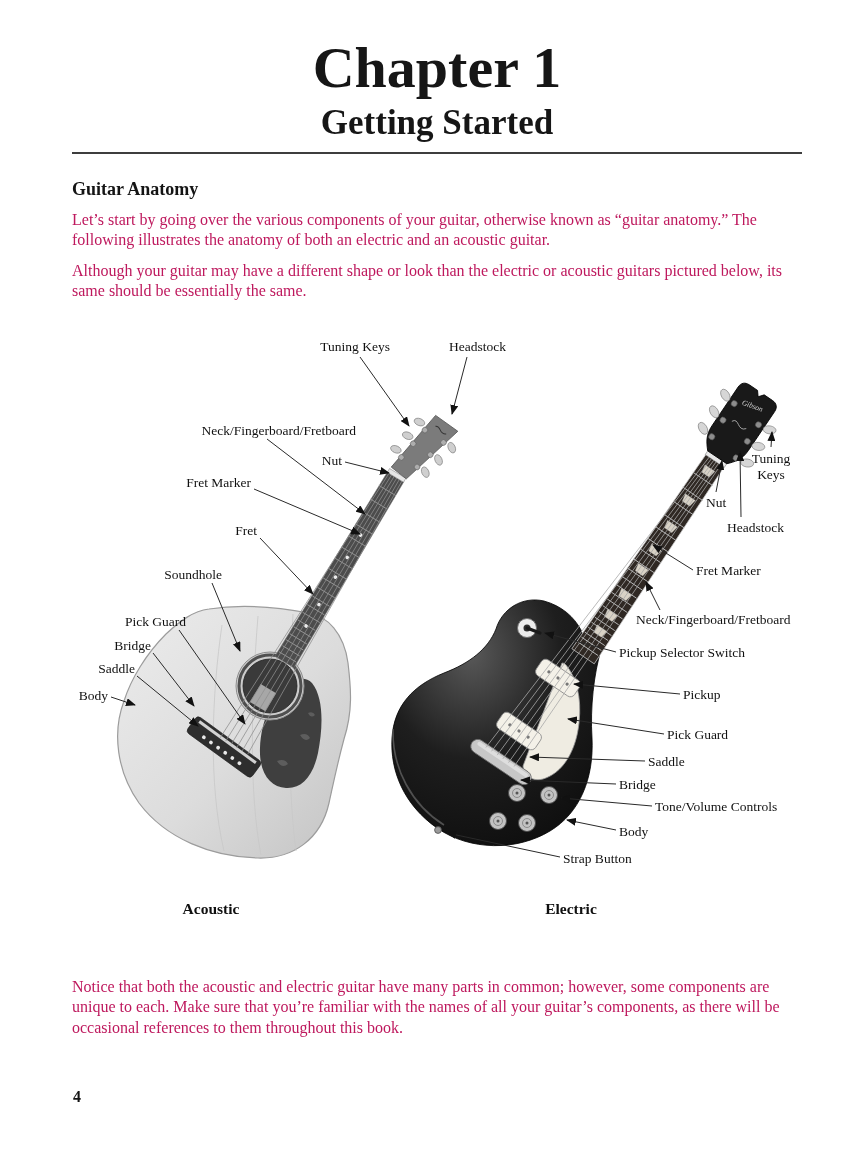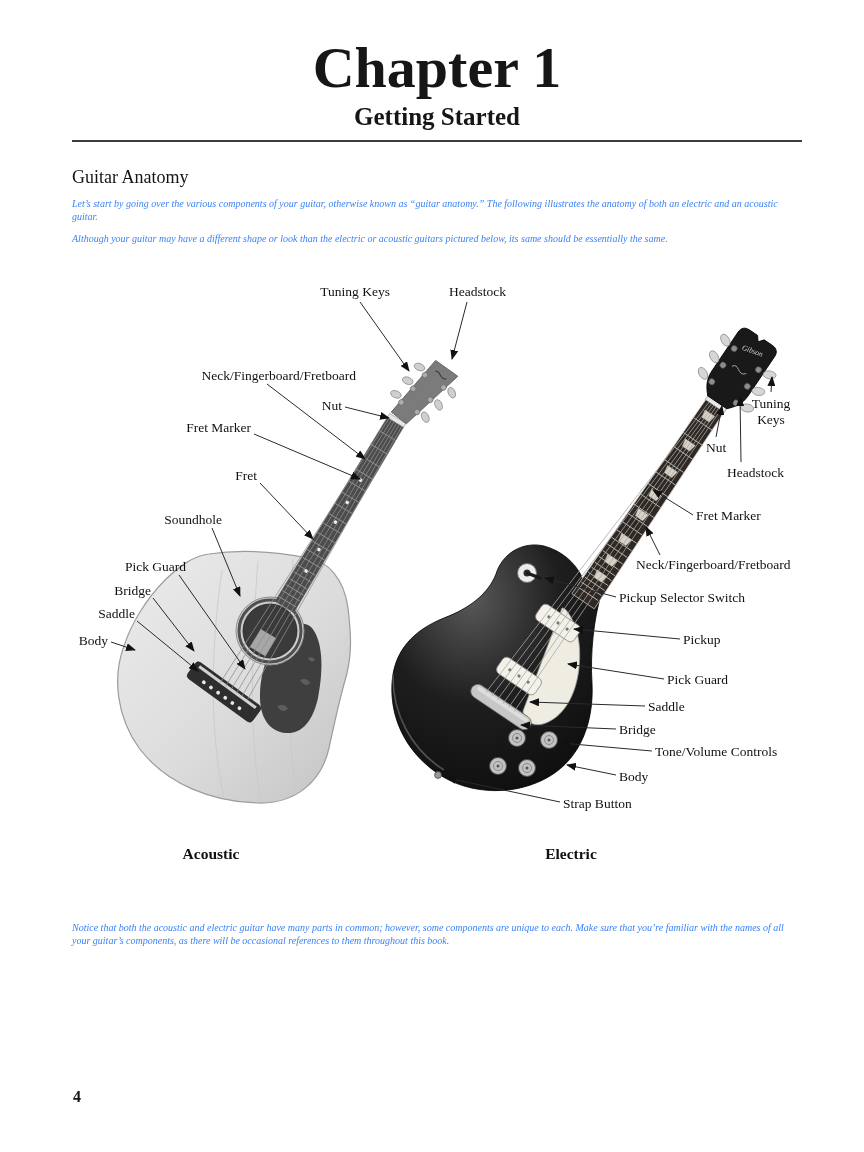--- a/index.html
+++ b/index.html
@@ -1,24 +1,24 @@
 <!DOCTYPE html>
 <html><head>
 <meta charset="utf-8">
 <style>
   html,body{margin:0;padding:0;background:#ffffff;}
   body{width:864px;height:1152px;position:relative;overflow:hidden;
        font-family:"Liberation Serif","DejaVu Serif",serif;color:#1a1a1a;}
   .page{padding:30px 62px 0 72px;}
   .chapter-title{font-size:58px;line-height:1.05;text-align:center;font-weight:bold;
                  margin:8px 0 0;color:#161616;}
-  .chapter-subtitle{font-size:25px;text-align:center;font-weight:bold;margin:4px 0 9px;color:#161616;}
+  .chapter-subtitle{font-size:35px;text-align:center;font-weight:bold;margin:4px 0 9px;color:#161616;}
   .title-rule{border:none;border-top:2px solid #3d3d3d;margin:0;}
-  .section-heading{font-size:18px;font-weight:normal;margin:25px 0 6px;color:#141414;}
-  .body-par{font-size:10px;line-height:1.27;margin:10px 0;max-width:722px;color:#3b82f6;font-style:italic;}
+  .section-heading{font-size:18px;font-weight:bold;margin:25px 0 6px;color:#141414;}
+  .body-par{font-size:16px;line-height:1.27;margin:10px 0;max-width:722px;color:#be185d;}
   #diagram{display:block;margin-top:32px;}
   .closing{margin-top:54px;}
   .pagenum{position:absolute;left:73px;top:1088px;font-size:16px;font-weight:bold;color:#141414;}
   svg text{font-family:"Liberation Serif","DejaVu Serif",serif;}
   .part-label{font-size:13.5px;fill:#111;}
   .leader{stroke:#2a2a2a;stroke-width:1;fill:none;}
   .caption{font-size:15.5px;font-weight:bold;fill:#101010;text-anchor:middle;}
   .logo-script{font-size:7.5px;font-style:italic;fill:#d0d0d0;text-anchor:middle;}
 </style>
 </head>

